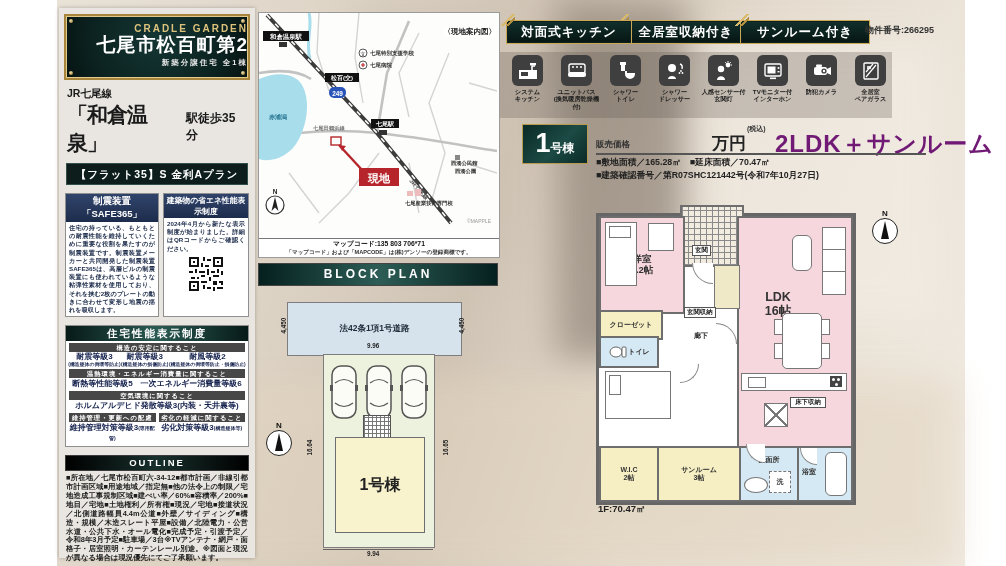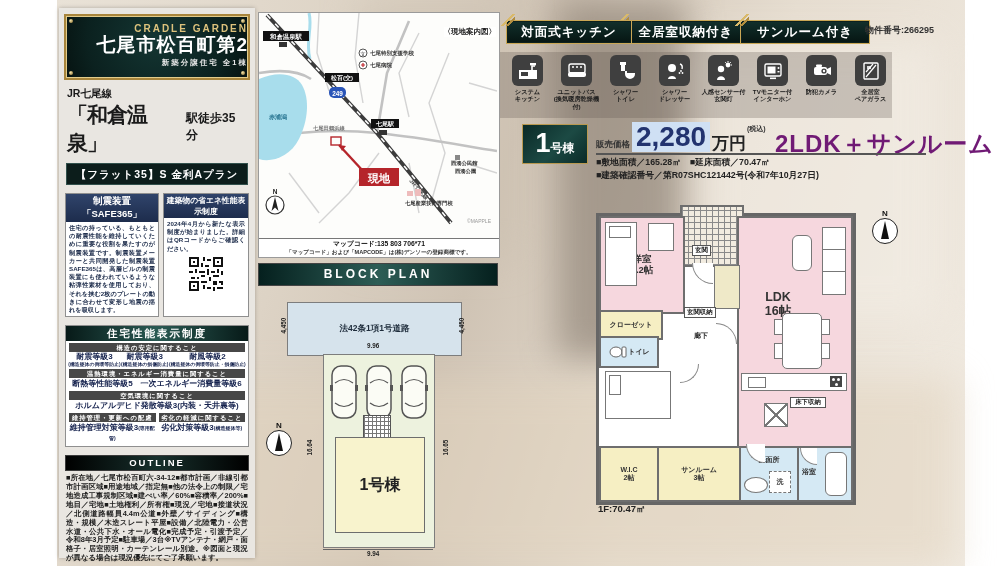--- a/index.html
+++ b/index.html
@@ -488,21 +488,20 @@
       <div class="lbl pre">全居室
 ペアガラス</div>
     </div>
   </div>
 
   <div class="abs unit-plaque">
     <span class="num">1</span>
     <span class="suf">号棟</span>
   </div>
   <div class="abs price-label">販売価格</div>
-  <div class="abs price-val">2,280</div>
   <div class="abs price-unit">万円</div>
   <div class="abs tax-note">(税込)</div>
   <div class="abs plan-type">2LDK＋サンルーム</div>
   <div class="abs price-divider"></div>
   <div class="abs area-line">■敷地面積／165.28㎡　■延床面積／70.47㎡</div>
   <div class="abs conf-line">■建築確認番号／第R07SHC121442号(令和7年10月27日)</div>
 
   <div class="abs fp">
     <div class="fp-shell"></div>
 

